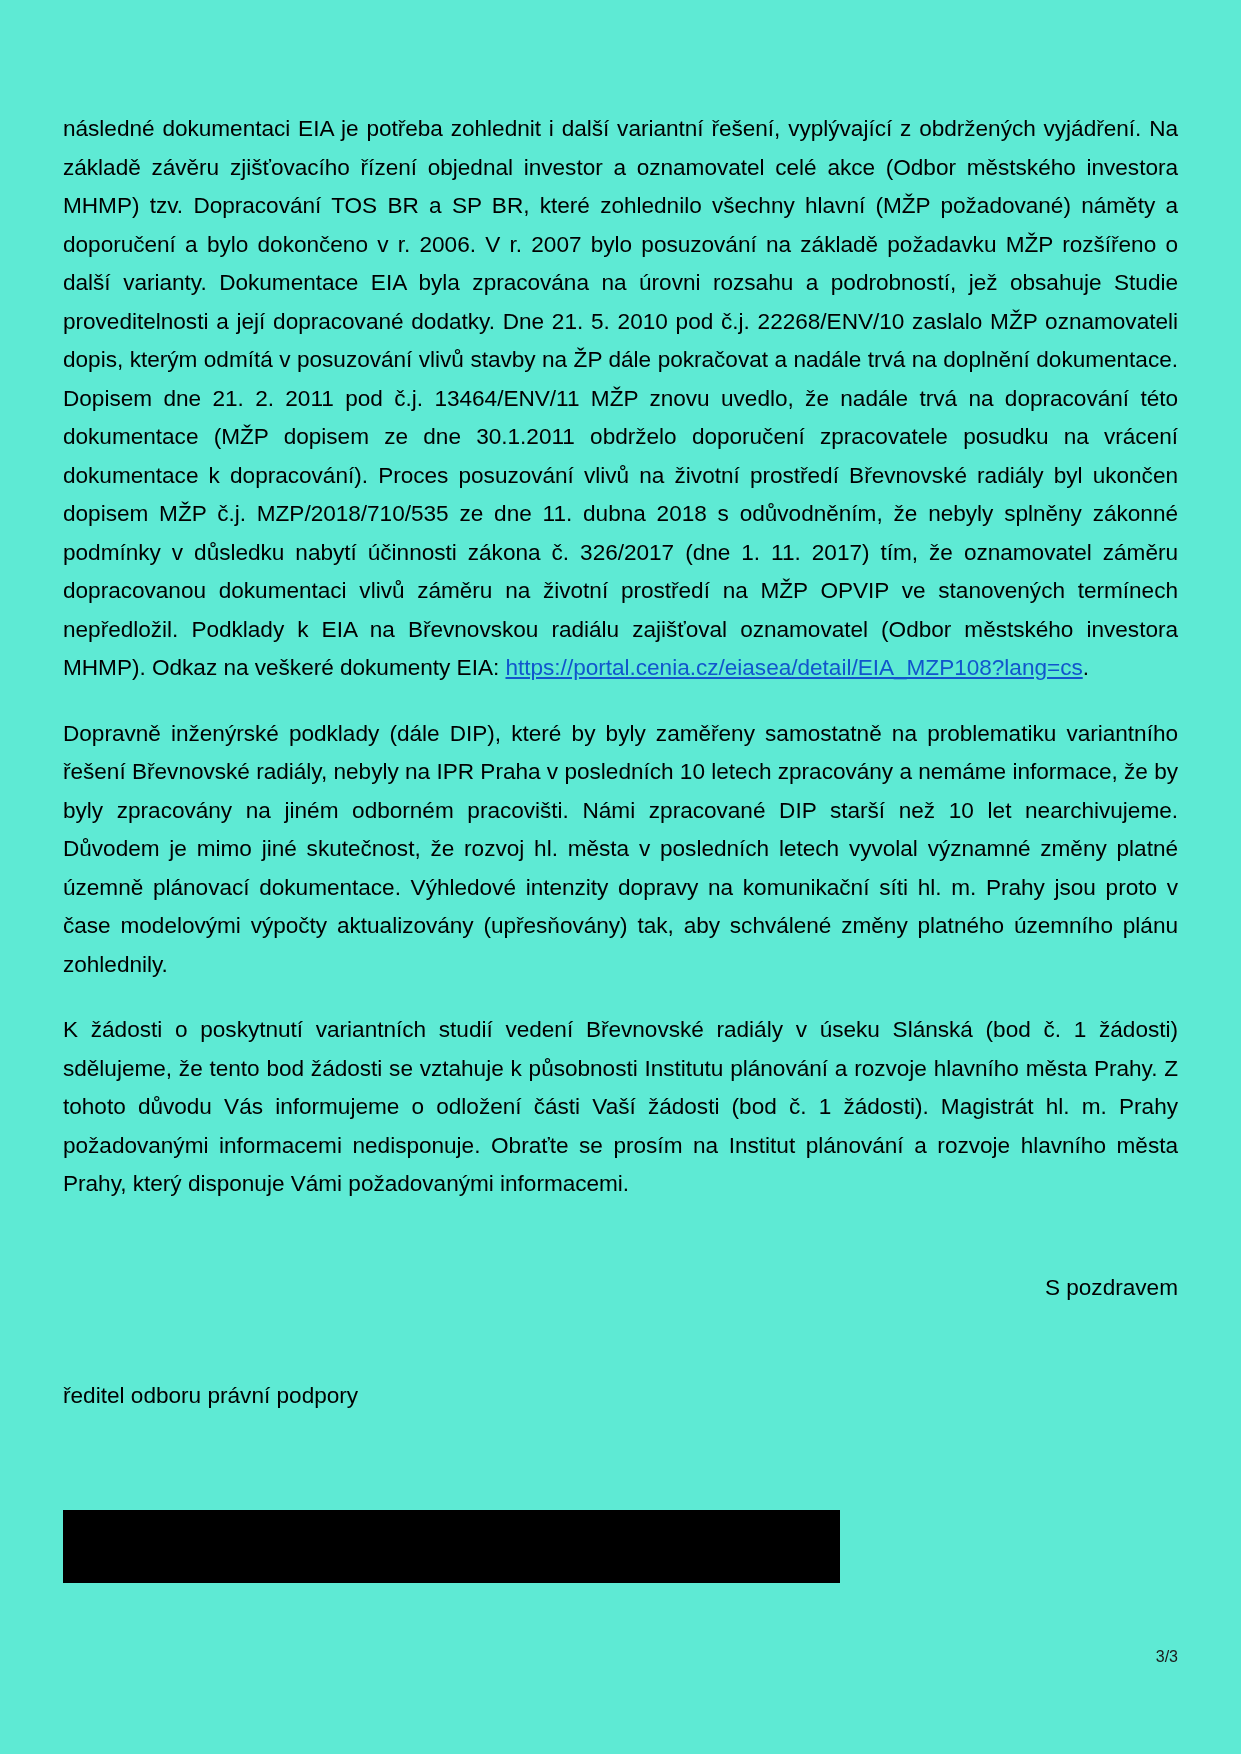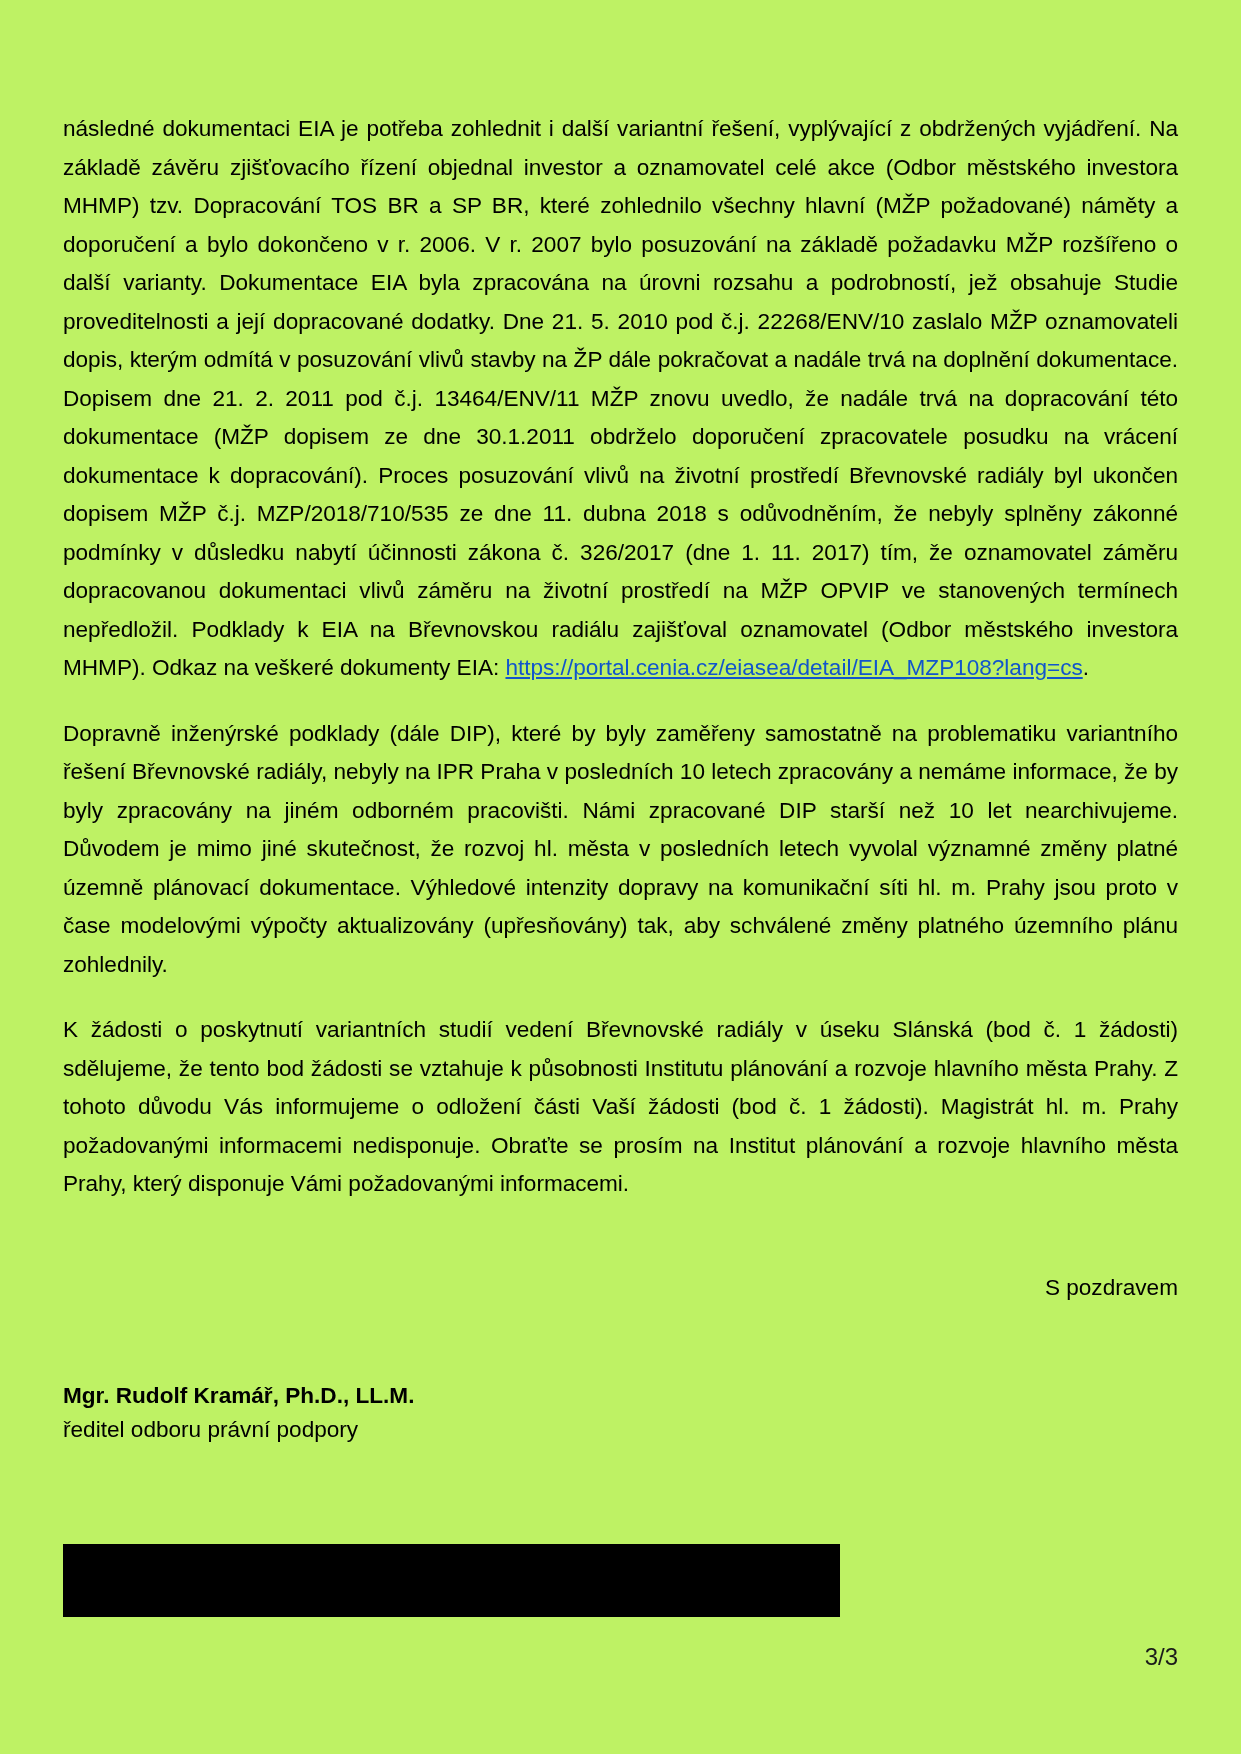--- a/index.html
+++ b/index.html
@@ -9,21 +9,21 @@
     background: #ffffff;
   }
   body {
     font-family: "Liberation Sans", sans-serif;
     color: #000000;
   }
   .page {
     position: relative;
     width: 1241px;
     height: 1754px;
-    background: #bef264;
+    background: #5eead4;
     box-sizing: border-box;
     overflow: hidden;
   }
   .content {
     position: absolute;
     left: 63px;
     top: 110px;
     width: 1115px;
   }
   p.body-text {
@@ -66,21 +66,21 @@
   }
   .redaction {
     background: #000000;
     width: 777px;
     height: 73px;
   }
   .page-number {
     position: absolute;
     right: 63px;
     top: 1645px;
-    font-size: 24px;
+    font-size: 16px;
     line-height: 24px;
     text-align: center;
     color: #1a1a1a;
   }
   
   .gap-greeting { height: 38px; }
   .gap-sig { height: 72px; }
   .gap-dist { height: 86px; }
   .gap-redact { height: 11px; }
 </style>
@@ -97,21 +97,20 @@
 
     <p class="body-text">K žádosti o poskytnutí variantních studií vedení Břevnovské radiály v úseku Slánská (bod č. 1 žádosti) sdělujeme, že tento bod žádosti se vztahuje k působnosti Institutu plánování a rozvoje hlavního města Prahy. Z tohoto důvodu Vás informujeme o odložení části Vaší žádosti (bod č. 1 žádosti). Magistrát hl. m. Prahy požadovanými informacemi nedisponuje. Obraťte se prosím na Institut plánování a rozvoje hlavního města Prahy, který disponuje Vámi požadovanými informacemi.</p>
 
     <div class="gap-greeting"></div>
 
     <div class="greeting">S pozdravem</div>
 
     <div class="gap-sig"></div>
 
     <div class="sig-block">
-      <div class="sig-name">Mgr. Rudolf Kramář, Ph.D., LL.M.</div>
       <div>ředitel odboru právní podpory</div>
     </div>
 
     <div class="gap-dist"></div>
 
 
     <div class="gap-redact"></div>
 
     <div class="redaction"></div>
 

